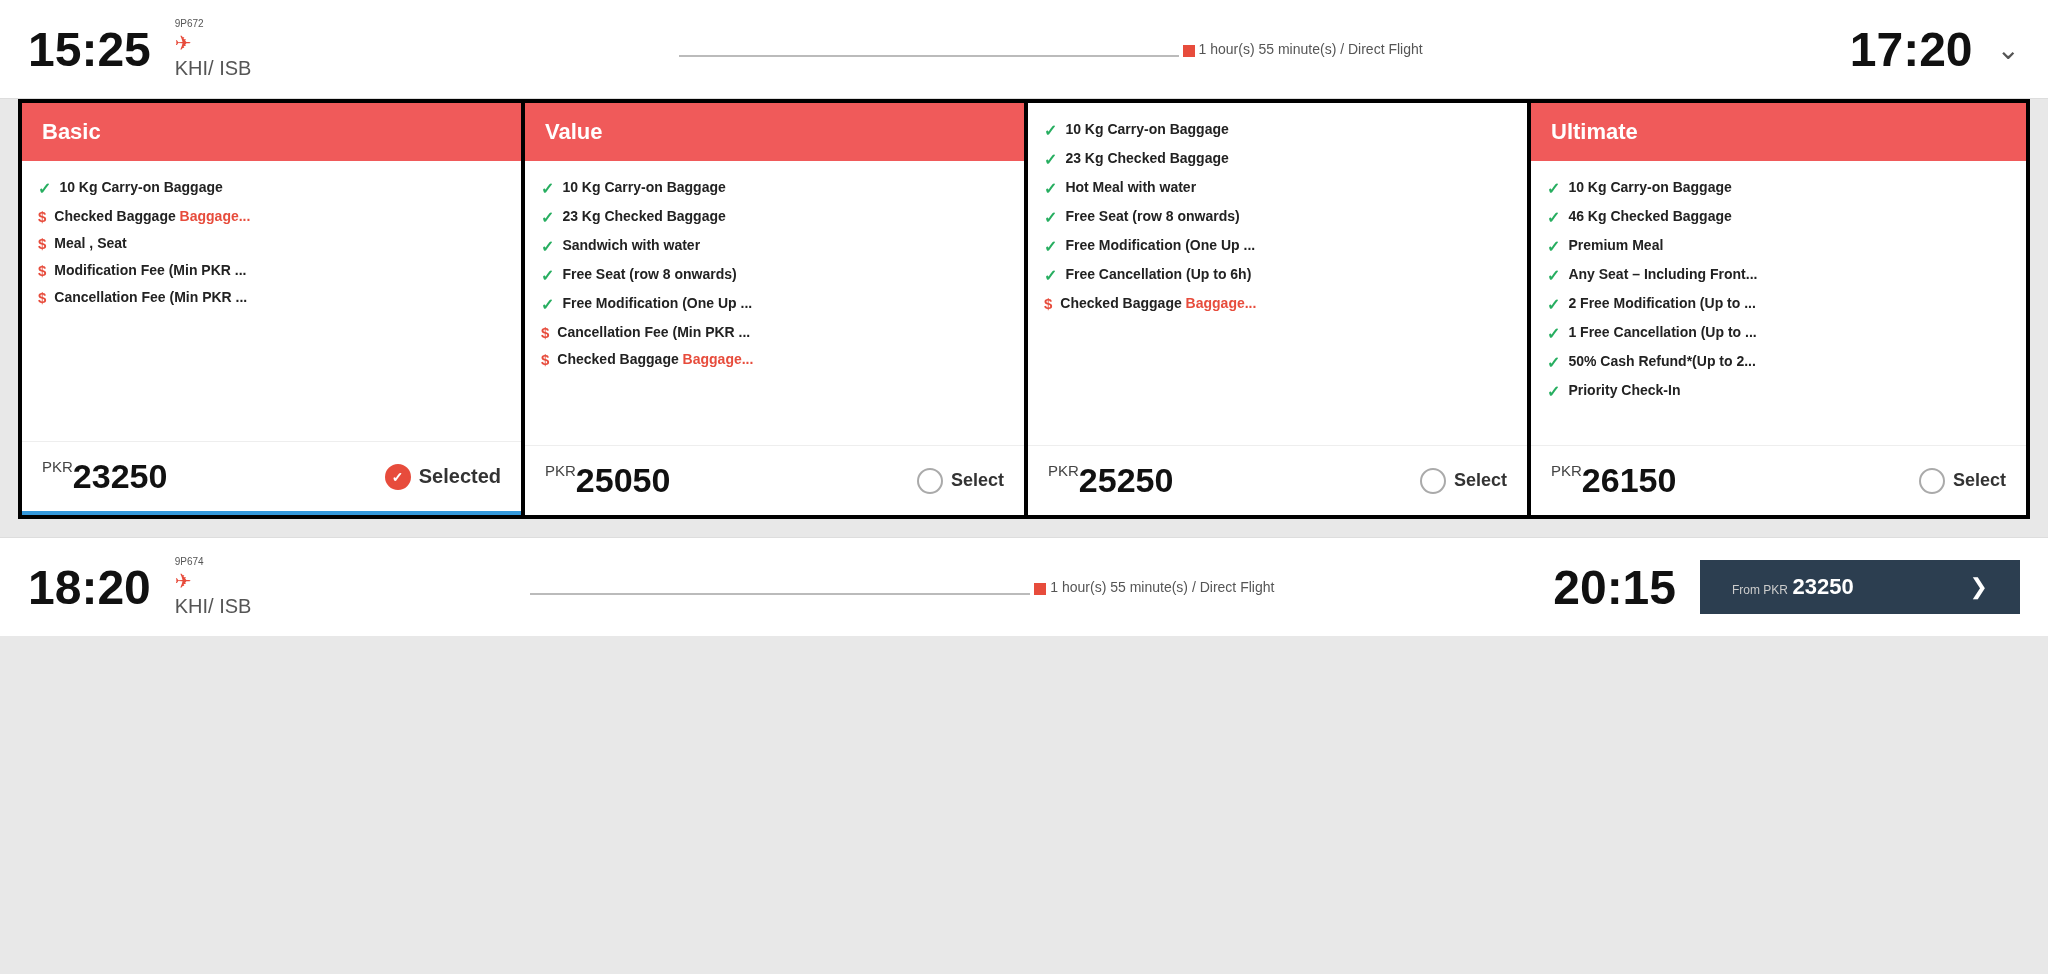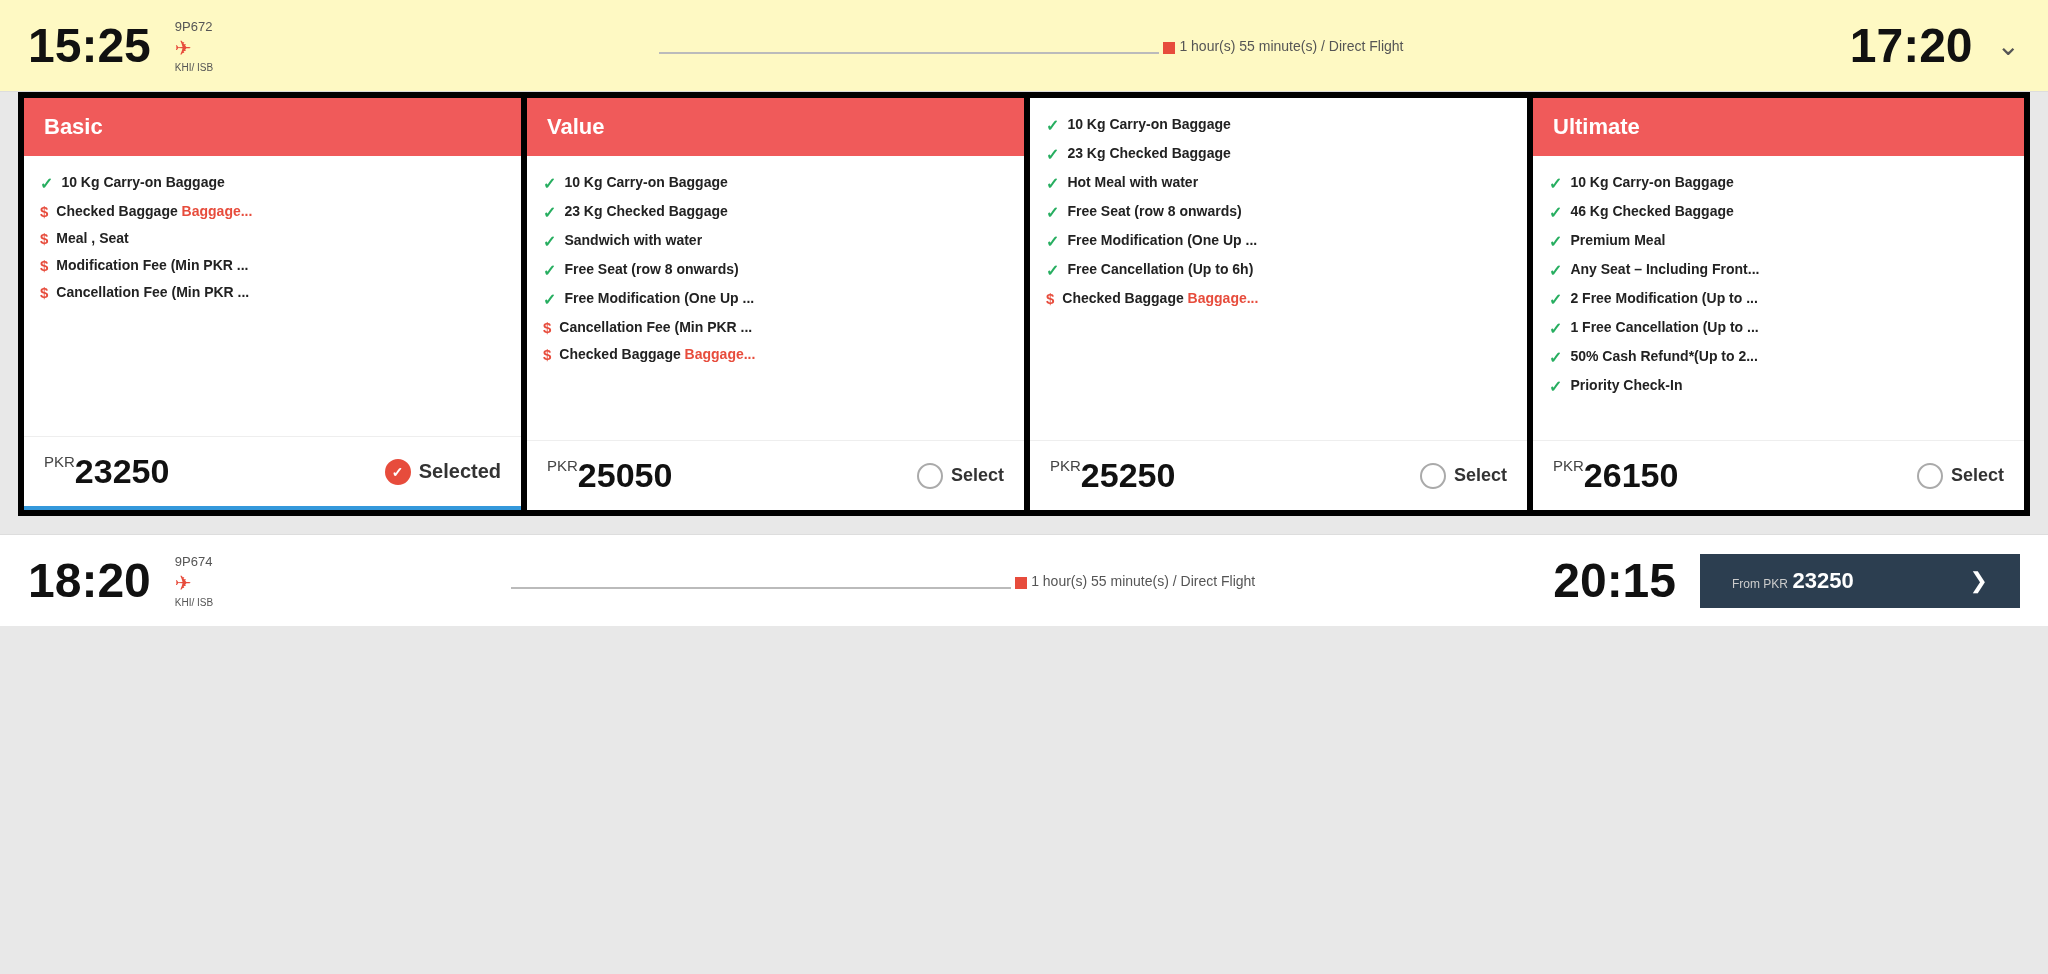--- a/index.html
+++ b/index.html
@@ -4,44 +4,44 @@
   <style>
     * { box-sizing: border-box; margin: 0; padding: 0; }
     body {
       font-family: -apple-system, BlinkMacSystemFont, 'Segoe UI', Arial, sans-serif;
       background: #e8e8e8;
       color: #222;
       min-height: 974px;
     }
 
     .flight-header {
-      background: #fef9c3;
+      background: #ffffff;
       padding: 18px 28px;
       display: flex;
       align-items: center;
       gap: 24px;
       border-bottom: 1px solid #ddd;
       position: relative;
     }
     .flight-time {
       font-size: 48px;
       font-weight: 700;
       color: #111;
     }
     .flight-meta {
       display: flex;
       flex-direction: column;
       gap: 2px;
     }
     .flight-number {
-      font-size: 13px;
+      font-size: 10px;
       color: #555;
     }
     .flight-route {
-      font-size: 10px;
+      font-size: 20px;
       color: #555;
     }
     .flight-arrow {
       display: flex;
       align-items: flex-end;
       flex: 1;
       gap: 4px;
       justify-content: center;
     }
     .flight-line {
@@ -76,21 +76,21 @@
 
     .cards-container {
       display: grid;
       grid-template-columns: repeat(4, 1fr);
       gap: 0;
       background: #e8e8e8;
     }
 
     .card {
       background: #fff;
-      border: 6px solid #000000;
+      border: 4px solid #000000;
       display: flex;
       flex-direction: column;
     }
     .card:not(:last-child) {
       border-right: none;
     }
 
     .card-header {
       background: #f05a5a;
       padding: 16px 20px;

